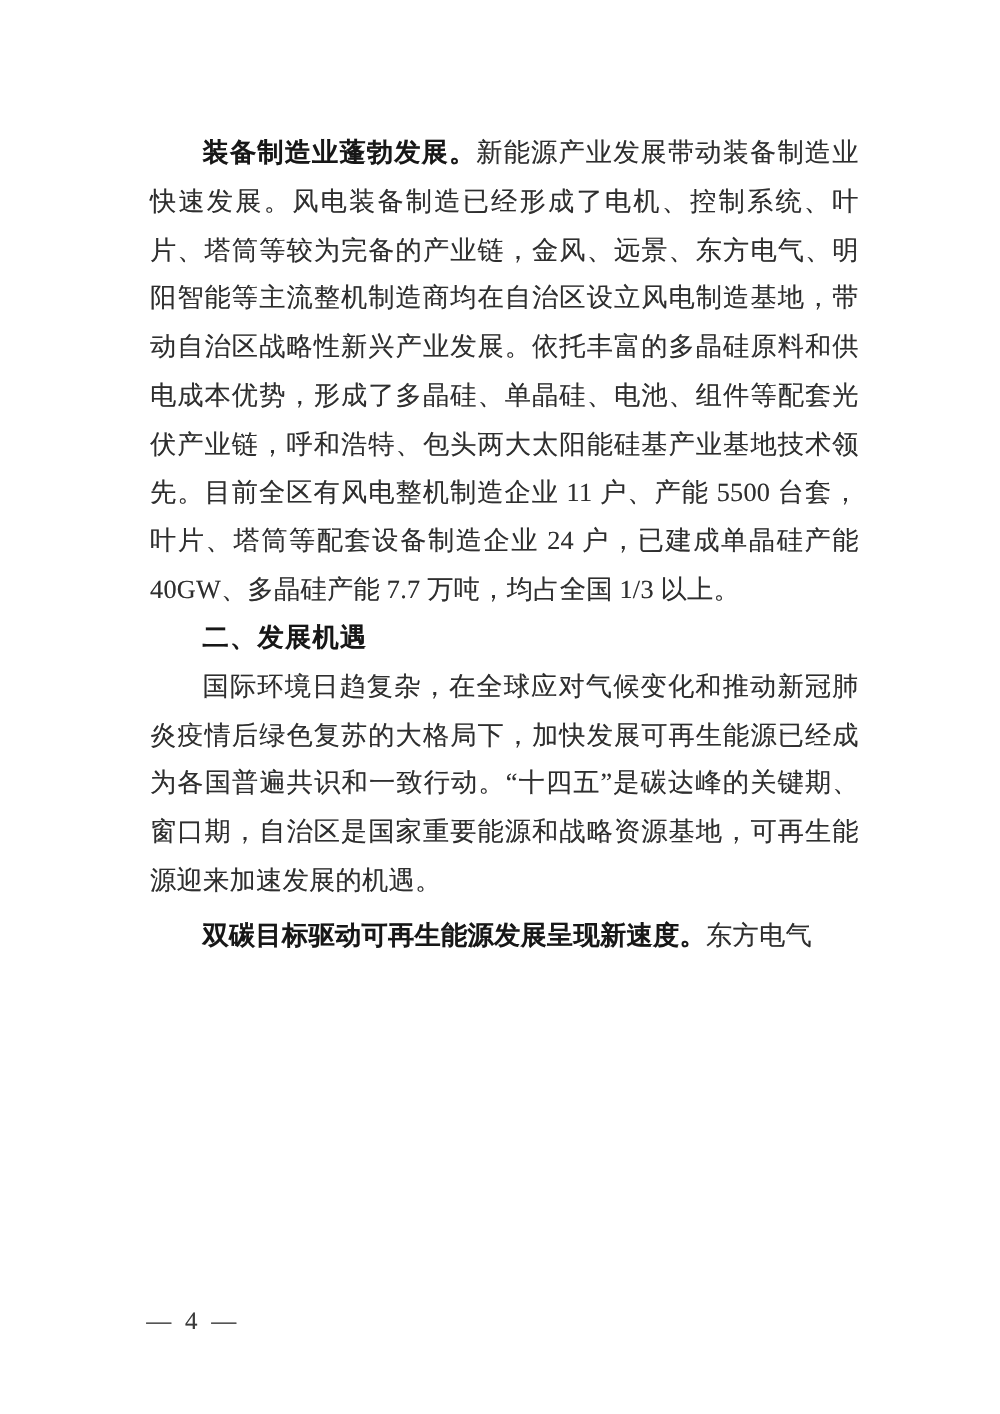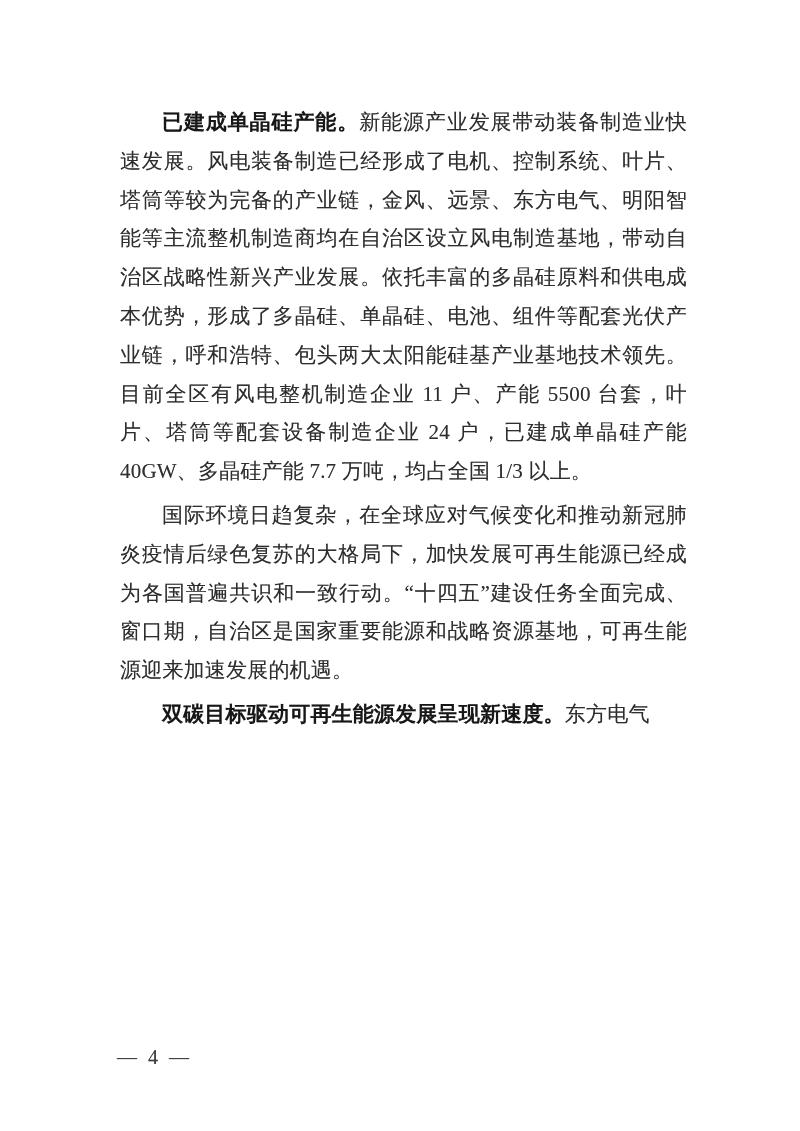--- a/index.html
+++ b/index.html
@@ -58,24 +58,25 @@
     color: #3a3a3a;
     letter-spacing: 3px;
   }
 </style>
 </head>
 <body>
 
 <div class="page">
   <main class="content">
 
-    <p class="para"><span class="lead">已建成单晶硅产能。</span><span>新能源产业发展带动装备制造业快速发展。风电装备制造已经形成了电机、控制系统、叶片、塔筒等较为完备的产业链，金风、远景、东方电气、明阳智能等主流整机制造商均在自治区设立风电制造基地，带动自治区战略性新兴产业发展。依托丰富的多晶硅原料和供电成本优势，形成了多晶硅、单晶硅、电池、组件等配套光伏产业链，呼和浩特、包头两大太阳能硅基产业基地技术领先。目前全区有风电整机制造企业 11 户、产能 5500 台套，叶片、塔筒等配套设备制造企业 24 户，已建成单晶硅产能 40GW、多晶硅产能 7.7 万吨，均占全国 1/3 以上。</span></p>
+    <p class="para"><span class="lead">装备制造业蓬勃发展。</span><span>新能源产业发展带动装备制造业快速发展。风电装备制造已经形成了电机、控制系统、叶片、塔筒等较为完备的产业链，金风、远景、东方电气、明阳智能等主流整机制造商均在自治区设立风电制造基地，带动自治区战略性新兴产业发展。依托丰富的多晶硅原料和供电成本优势，形成了多晶硅、单晶硅、电池、组件等配套光伏产业链，呼和浩特、包头两大太阳能硅基产业基地技术领先。目前全区有风电整机制造企业 11 户、产能 5500 台套，叶片、塔筒等配套设备制造企业 24 户，已建成单晶硅产能 40GW、多晶硅产能 7.7 万吨，均占全国 1/3 以上。</span></p>
 
 
+    <h2 class="heading">二、发展机遇</h2>
 
-    <p class="para"><span>国际环境日趋复杂，在全球应对气候变化和推动新冠肺炎疫情后绿色复苏的大格局下，加快发展可再生能源已经成为各国普遍共识和一致行动。“十四五”建设任务全面完成、窗口期，自治区是国家重要能源和战略资源基地，可再生能源迎来加速发展的机遇。</span></p>
+    <p class="para"><span>国际环境日趋复杂，在全球应对气候变化和推动新冠肺炎疫情后绿色复苏的大格局下，加快发展可再生能源已经成为各国普遍共识和一致行动。“十四五”是碳达峰的关键期、窗口期，自治区是国家重要能源和战略资源基地，可再生能源迎来加速发展的机遇。</span></p>
 
     <p class="para"><span class="lead">双碳目标驱动可再生能源发展呈现新速度。</span><span>东方电气</span></p>
 
   </main>
 
   <div class="page-number">— 4 —</div>
 </div>
 
 </body></html>

